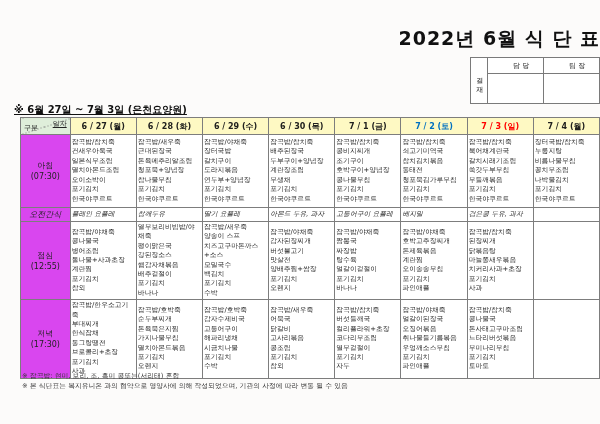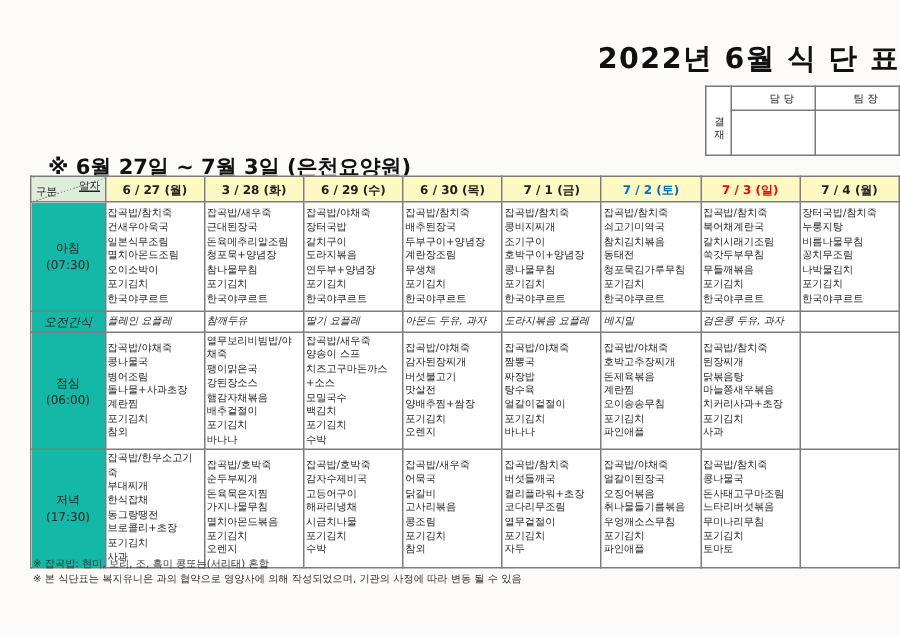--- a/index.html
+++ b/index.html
@@ -19,22 +19,22 @@
     border-collapse:collapse;background:#fff;
   }
   .approval td{border:1px solid #7a7a7a;}
   .ap-label{
     width:15px;font-size:7px;text-align:center;
     writing-mode:vertical-lr;text-orientation:upright;letter-spacing:2px;color:#222;
   }
   .ap-h{width:48px;height:13px;font-size:7px;text-align:center;color:#222;padding-left:12px;}
   .ap-sig{height:27px;}
   .subtitle{
-    position:absolute;top:103px;left:32px;
-    font-size:14px;font-weight:bold;color:#111;
+    position:absolute;top:103px;left:14px;
+    font-size:10px;font-weight:bold;color:#111;text-decoration:underline;
   }
   
   .menu-table{
     position:absolute;top:117px;left:20px;
     border-collapse:collapse;table-layout:fixed;background:#fff;
   }
   .menu-table td{border:1px solid #7d7d7d;overflow:hidden;}
   .menu-table{border:1px solid #4a4a4a;}
   .corner{
     width:47px;background:#dfeeda;position:relative;
@@ -42,21 +42,21 @@
   }
   .corner .c-top{position:absolute;top:1px;right:3px;font-size:7px;color:#222;text-decoration:underline;}
   .corner .c-bot{position:absolute;bottom:1px;left:3px;font-size:7px;color:#222;}
   .day{
     width:64px;background:#fef9c3;text-align:center;
     font-size:8px;font-weight:bold;color:#21211f;
   }
   .day.sat{color:#0070c0;}
   .day.sun{color:#ff0000;}
   .rlabel{
-    background:#14b8a6;text-align:center;font-size:8px;color:#222;line-height:11px;
+    background:#d946ef;text-align:center;font-size:8px;color:#222;line-height:11px;
   }
   .mcell{
     vertical-align:middle;
     font-size:6.8px;line-height:9.4px;color:#262626;
     white-space:pre-line;
   }
   .r-head{height:17px;}
   .r-breakfast{height:73px;}
   .r-snack{height:14px;font-style:italic;}
   .r-lunch{height:66px;}
@@ -88,21 +88,21 @@
 <div class="subtitle">※  6월 27일 ~ 7월 3일  (은천요양원)</div>
 
 <table class="menu-table">
   <tbody>
       <tr class="r-head">
     <td class="corner">
       <span class="c-top">일자</span>
       <span class="c-bot">구분</span>
     </td>
     <td class="day">6 / 27 (월)</td>
-    <td class="day">3 / 28 (화)</td>
+    <td class="day">6 / 28 (화)</td>
     <td class="day">6 / 29 (수)</td>
     <td class="day">6 / 30 (목)</td>
     <td class="day">7 / 1 (금)</td>
     <td class="day sat">7 / 2 (토)</td>
     <td class="day sun">7 / 3 (일)</td>
     <td class="day">7 / 4 (월)</td>
   </tr>
 
   <tr class="r-breakfast">
     <td class="rlabel">
@@ -166,30 +166,30 @@
 포기김치
 한국야쿠르트</td>
   </tr>
 
   <tr class="r-snack">
     <td class="rlabel">오전간식</td>
     <td class="mcell">플레인 요플레</td>
     <td class="mcell">참깨두유</td>
     <td class="mcell">딸기 요플레</td>
     <td class="mcell">아몬드 두유, 과자</td>
-    <td class="mcell">도라지볶음 요플레</td>
+    <td class="mcell">고등어구이 요플레</td>
     <td class="mcell">베지밀</td>
     <td class="mcell">검은콩 두유, 과자</td>
     <td class="mcell"></td>
   </tr>
 
   <tr class="r-lunch">
     <td class="rlabel">
       <div>점심</div>
-      <div class="time">(06:00)</div>
+      <div class="time">(12:55)</div>
     </td>
     <td class="mcell">잡곡밥/야채죽
 콩나물국
 병어조림
 돌나물+사과초장
 계란찜
 포기김치
 참외</td>
     <td class="mcell">열무보리비빔밥/야채죽
 팽이맑은국

